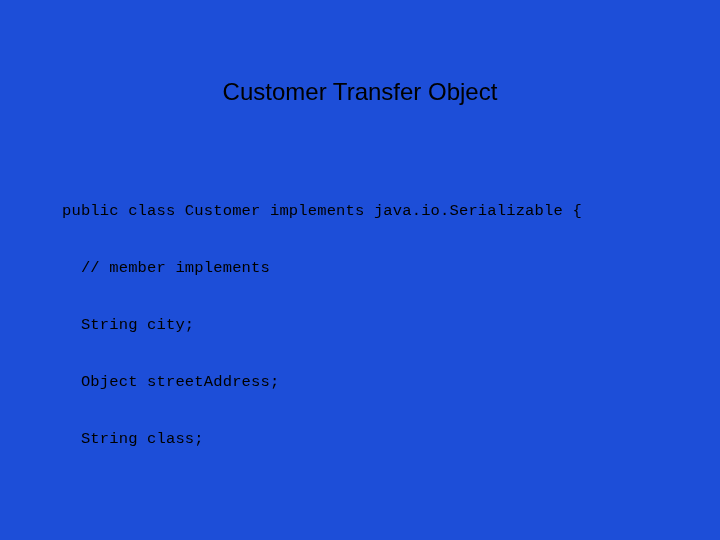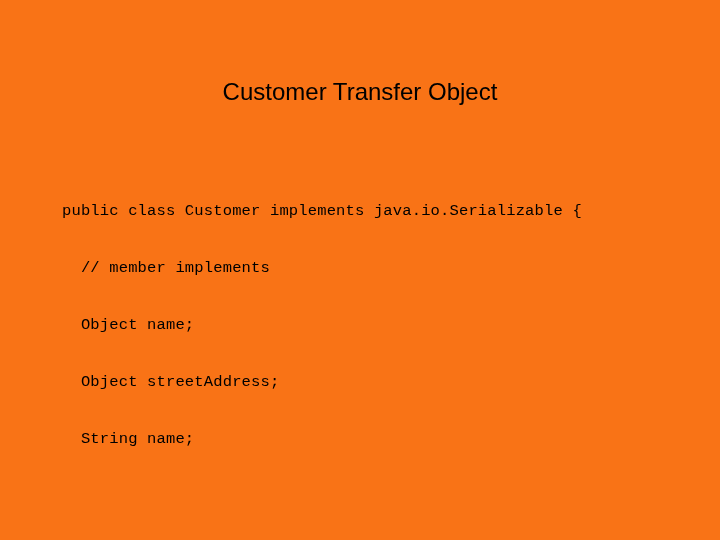--- a/index.html
+++ b/index.html
@@ -11,21 +11,21 @@
     width: 720px;
     height: 540px;
     overflow: hidden;
     font-family: "Liberation Sans", sans-serif;
     color: #000000;
   }
   .slide {
     position: relative;
     width: 720px;
     height: 540px;
-    background: #f97316;
+    background: #1d4ed8;
   }
   .slide-title {
     position: absolute;
     left: 0;
     top: 78px;
     width: 720px;
     text-align: center;
     font-family: "Liberation Sans", sans-serif;
     font-size: 24px;
     font-weight: 400;
@@ -55,23 +55,23 @@
 </head>
 <body>
 
 <div class="slide">
 
   <div class="slide-title">Customer Transfer Object</div>
 
   <div class="code-block">
     <span class="code-line">public class Customer implements java.io.Serializable {</span>
     <span class="code-line">  // member implements</span>
-    <span class="code-line">  Object name;</span>
+    <span class="code-line">  String city;</span>
     <span class="code-line">  Object streetAddress;</span>
-    <span class="code-line">  String name;</span>
+    <span class="code-line">  String class;</span>
     
     
     
     
     
   </div>
 
 </div>
 
 </body></html>

